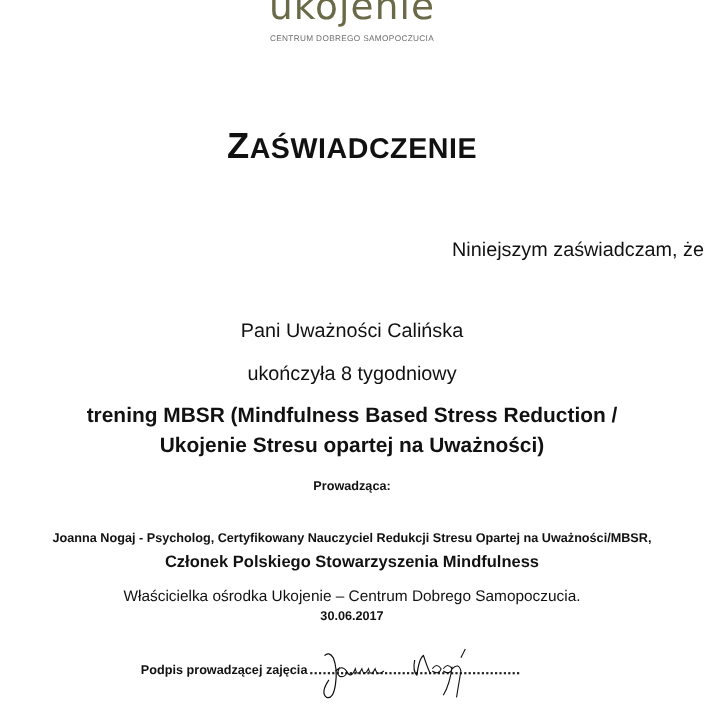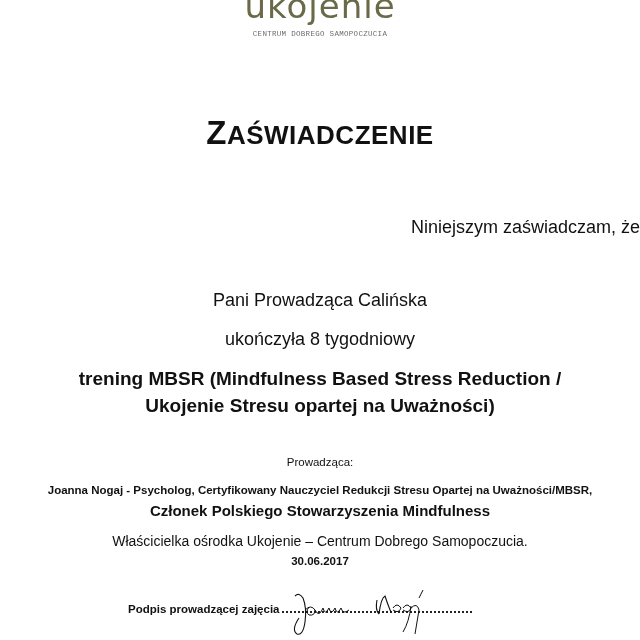--- a/index.html
+++ b/index.html
@@ -1,45 +1,45 @@
 <!DOCTYPE html>
 <html><head>
   <meta charset="utf-8">
   <style>
     html, body { margin: 0; padding: 0; background: #ffffff; }
     body { width: 640px; height: 640px; position: relative; overflow: hidden; font-family: "Liberation Sans", "DejaVu Sans", sans-serif; color: #111; }
     .abs { position: absolute; left: 0; width: 640px; text-align: center; white-space: nowrap; }
     .logo { top: -14px; font-size: 34px; color: #6b6a48; letter-spacing: 1px; font-family: "DejaVu Sans", sans-serif; font-weight: normal; }
-    .logo-sub { top: 30px; font-size: 7.5px; color: #6d6d6d; letter-spacing: 0.3px; font-family: Liberation Mono, monospace; }
+    .logo-sub { top: 30px; font-size: 7.5px; color: #6d6d6d; letter-spacing: 0.3px; font-family: Liberation Sans, sans-serif; }
     .title { top: 114px; font-size: 26px; font-weight: bold; letter-spacing: 0.5px; }
     .title .big { font-size: 33px; }
     .intro { top: 217px; font-size: 18px; text-align: right; }
     .name { top: 290px; font-size: 18px; }
     .completed { top: 329px; font-size: 18px; }
     .course1 { top: 368px; font-size: 19px; font-weight: bold; }
     .course2 { top: 395px; font-size: 19px; font-weight: bold; }
-    .lead-label { top: 456px; font-size: 11.5px; font-weight: normal; }
+    .lead-label { top: 436px; font-size: 11.5px; font-weight: bold; }
     .lead-desc1 { top: 484px; font-size: 11.5px; font-weight: bold; }
     .lead-desc2 { top: 502px; font-size: 15px; font-weight: bold; }
     .owner { top: 533px; font-size: 14px; font-weight: normal; }
     .date { top: 555px; font-size: 11.5px; font-weight: bold; }
     .sig-row { position: absolute; top: 601px; left: 128px; font-size: 11.5px; font-weight: bold; white-space: nowrap; }
     .dots { display: inline-block; width: 190px; border-bottom: 2px dotted #222; height: 10px; vertical-align: baseline; margin-left: 3px; }
     .signature { position: absolute; left: 285px; top: 588px; width: 180px; height: 52px; }
   </style>
 </head>
 <body>
 
 <div class="abs logo">ukojenie</div>
 <div class="abs logo-sub">CENTRUM DOBREGO SAMOPOCZUCIA</div>
 
 <div class="abs title"><span class="big">Z</span><span>AŚWIADCZENIE</span></div>
 
 <div class="abs intro">Niniejszym zaświadczam, że</div>
-<div class="abs name">Pani Prowadząca Calińska</div>
+<div class="abs name">Pani Uważności Calińska</div>
 <div class="abs completed">ukończyła 8 tygodniowy</div>
 <div class="abs course1">trening MBSR (Mindfulness Based Stress Reduction /</div>
 <div class="abs course2">Ukojenie Stresu opartej na Uważności)</div>
 
 <div class="abs lead-label">Prowadząca:</div>
 <div class="abs lead-desc1">Joanna Nogaj - Psycholog, Certyfikowany Nauczyciel Redukcji Stresu Opartej na Uważności/MBSR,</div>
 <div class="abs lead-desc2">Członek Polskiego Stowarzyszenia Mindfulness</div>
 <div class="abs owner">Właścicielka ośrodka Ukojenie – Centrum Dobrego Samopoczucia.</div>
 <div class="abs date">30.06.2017</div>
 

